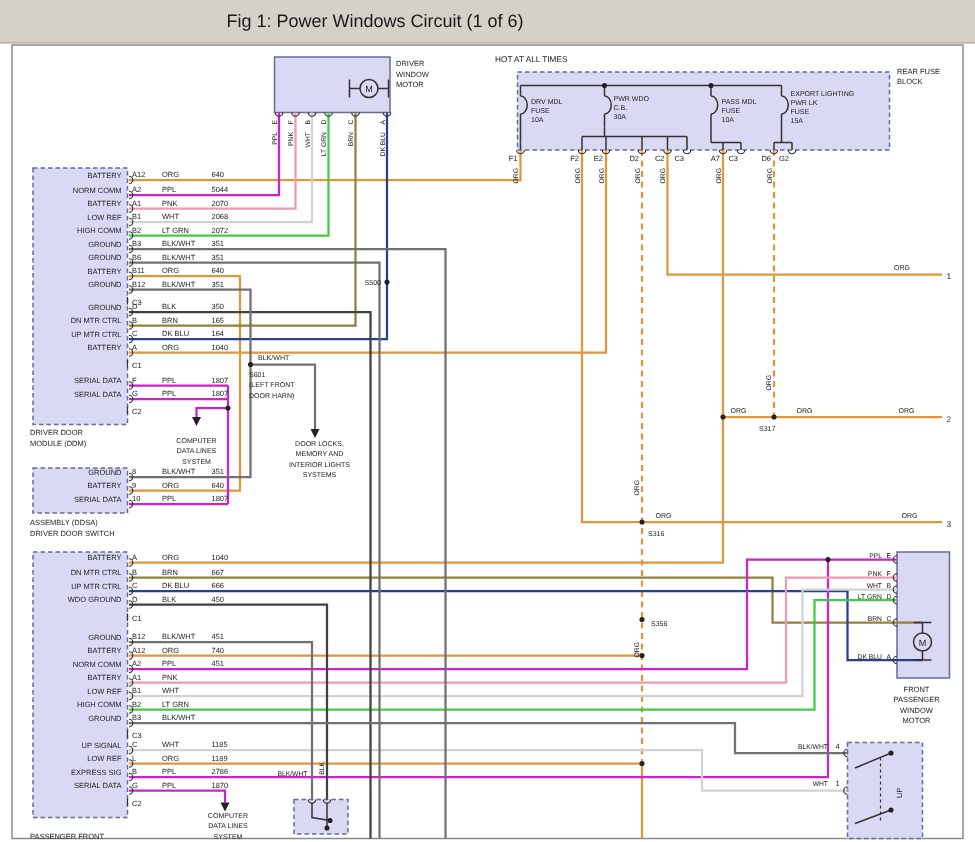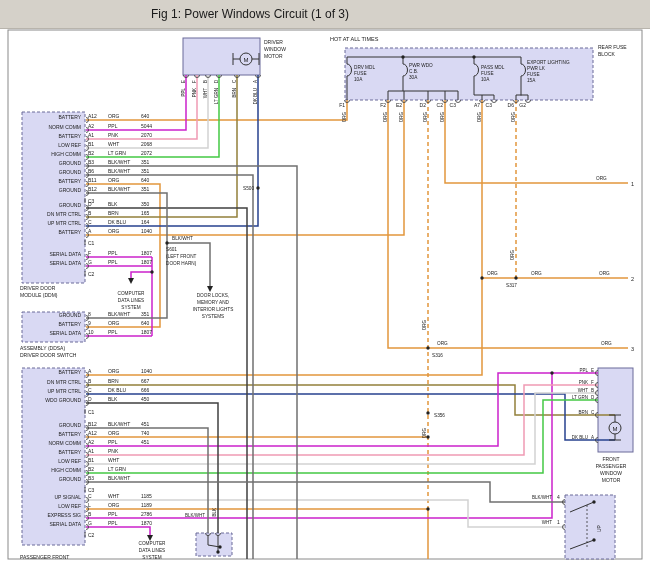--- a/index.html
+++ b/index.html
@@ -10,21 +10,21 @@
   #titletext{position:absolute;left:0;top:7px;width:500px;text-align:center;
              font-size:12px;color:#1a1a1a;}
   #diagsvg{position:absolute;left:0;top:0;}
   svg text{font-family:"Liberation Sans",sans-serif;fill:#222;}
 </style>
 </head>
 <body>
 
 <div id="stage">
   <div id="titlebar">
-    <div id="titletext">Fig 1: Power Windows Circuit (1 of 3)</div>
+    <div id="titletext">Fig 1: Power Windows Circuit (1 of 6)</div>
   </div>
   <svg id="diagsvg" width="650" height="561" viewBox="0 0 650 561">
       <rect x="8" y="30" width="634" height="529" fill="#fff" stroke="#8a8a8a" stroke-width="1"></rect>
       <rect x="183" y="38" width="77" height="37" fill="#d9d9f3" stroke="#6a6a99" stroke-width="1"></rect>
       <rect x="345" y="48" width="248" height="52" fill="#d9d9f3" stroke="#6a6a99" stroke-width="1" stroke-dasharray="3,2"></rect>
       <rect x="22" y="112" width="63" height="171" fill="#d9d9f3" stroke="#6a6a99" stroke-width="1" stroke-dasharray="3,2"></rect>
       <rect x="22" y="312" width="63" height="30" fill="#d9d9f3" stroke="#6a6a99" stroke-width="1" stroke-dasharray="3,2"></rect>
       <rect x="22" y="368" width="63" height="177" fill="#d9d9f3" stroke="#6a6a99" stroke-width="1" stroke-dasharray="3,2"></rect>
       <rect x="598" y="368" width="35" height="84" fill="#d9d9f3" stroke="#6a6a99" stroke-width="1"></rect>
       <rect x="565" y="495" width="50" height="64" fill="#d9d9f3" stroke="#6a6a99" stroke-width="1" stroke-dasharray="3,2"></rect>

